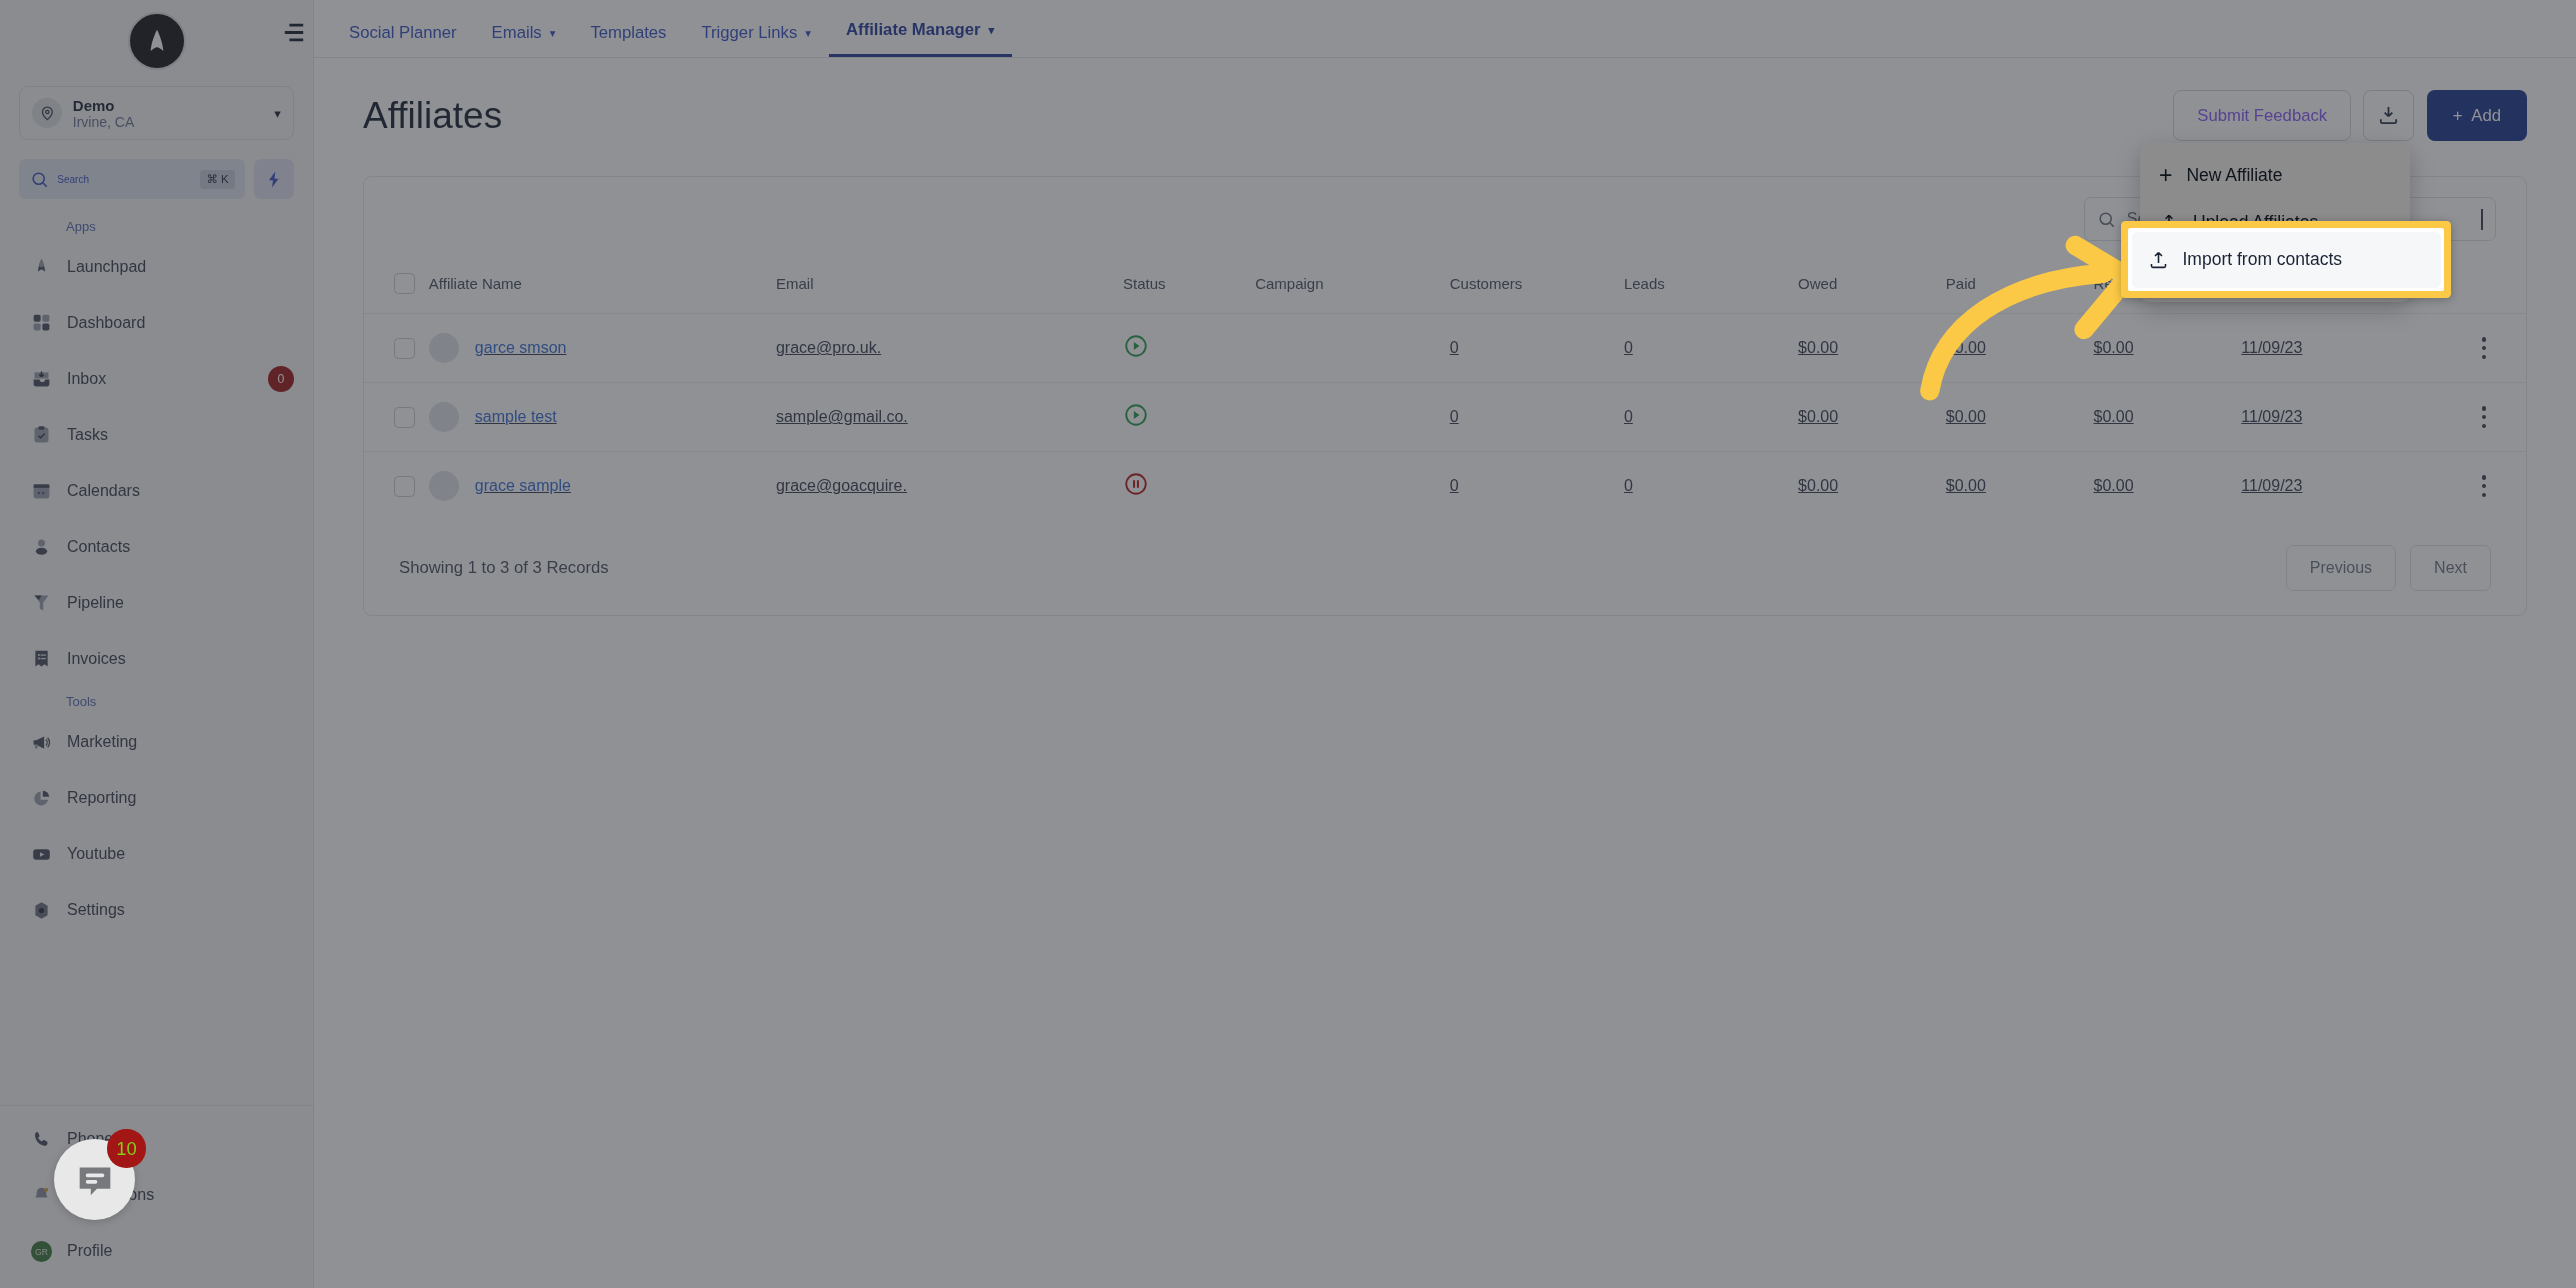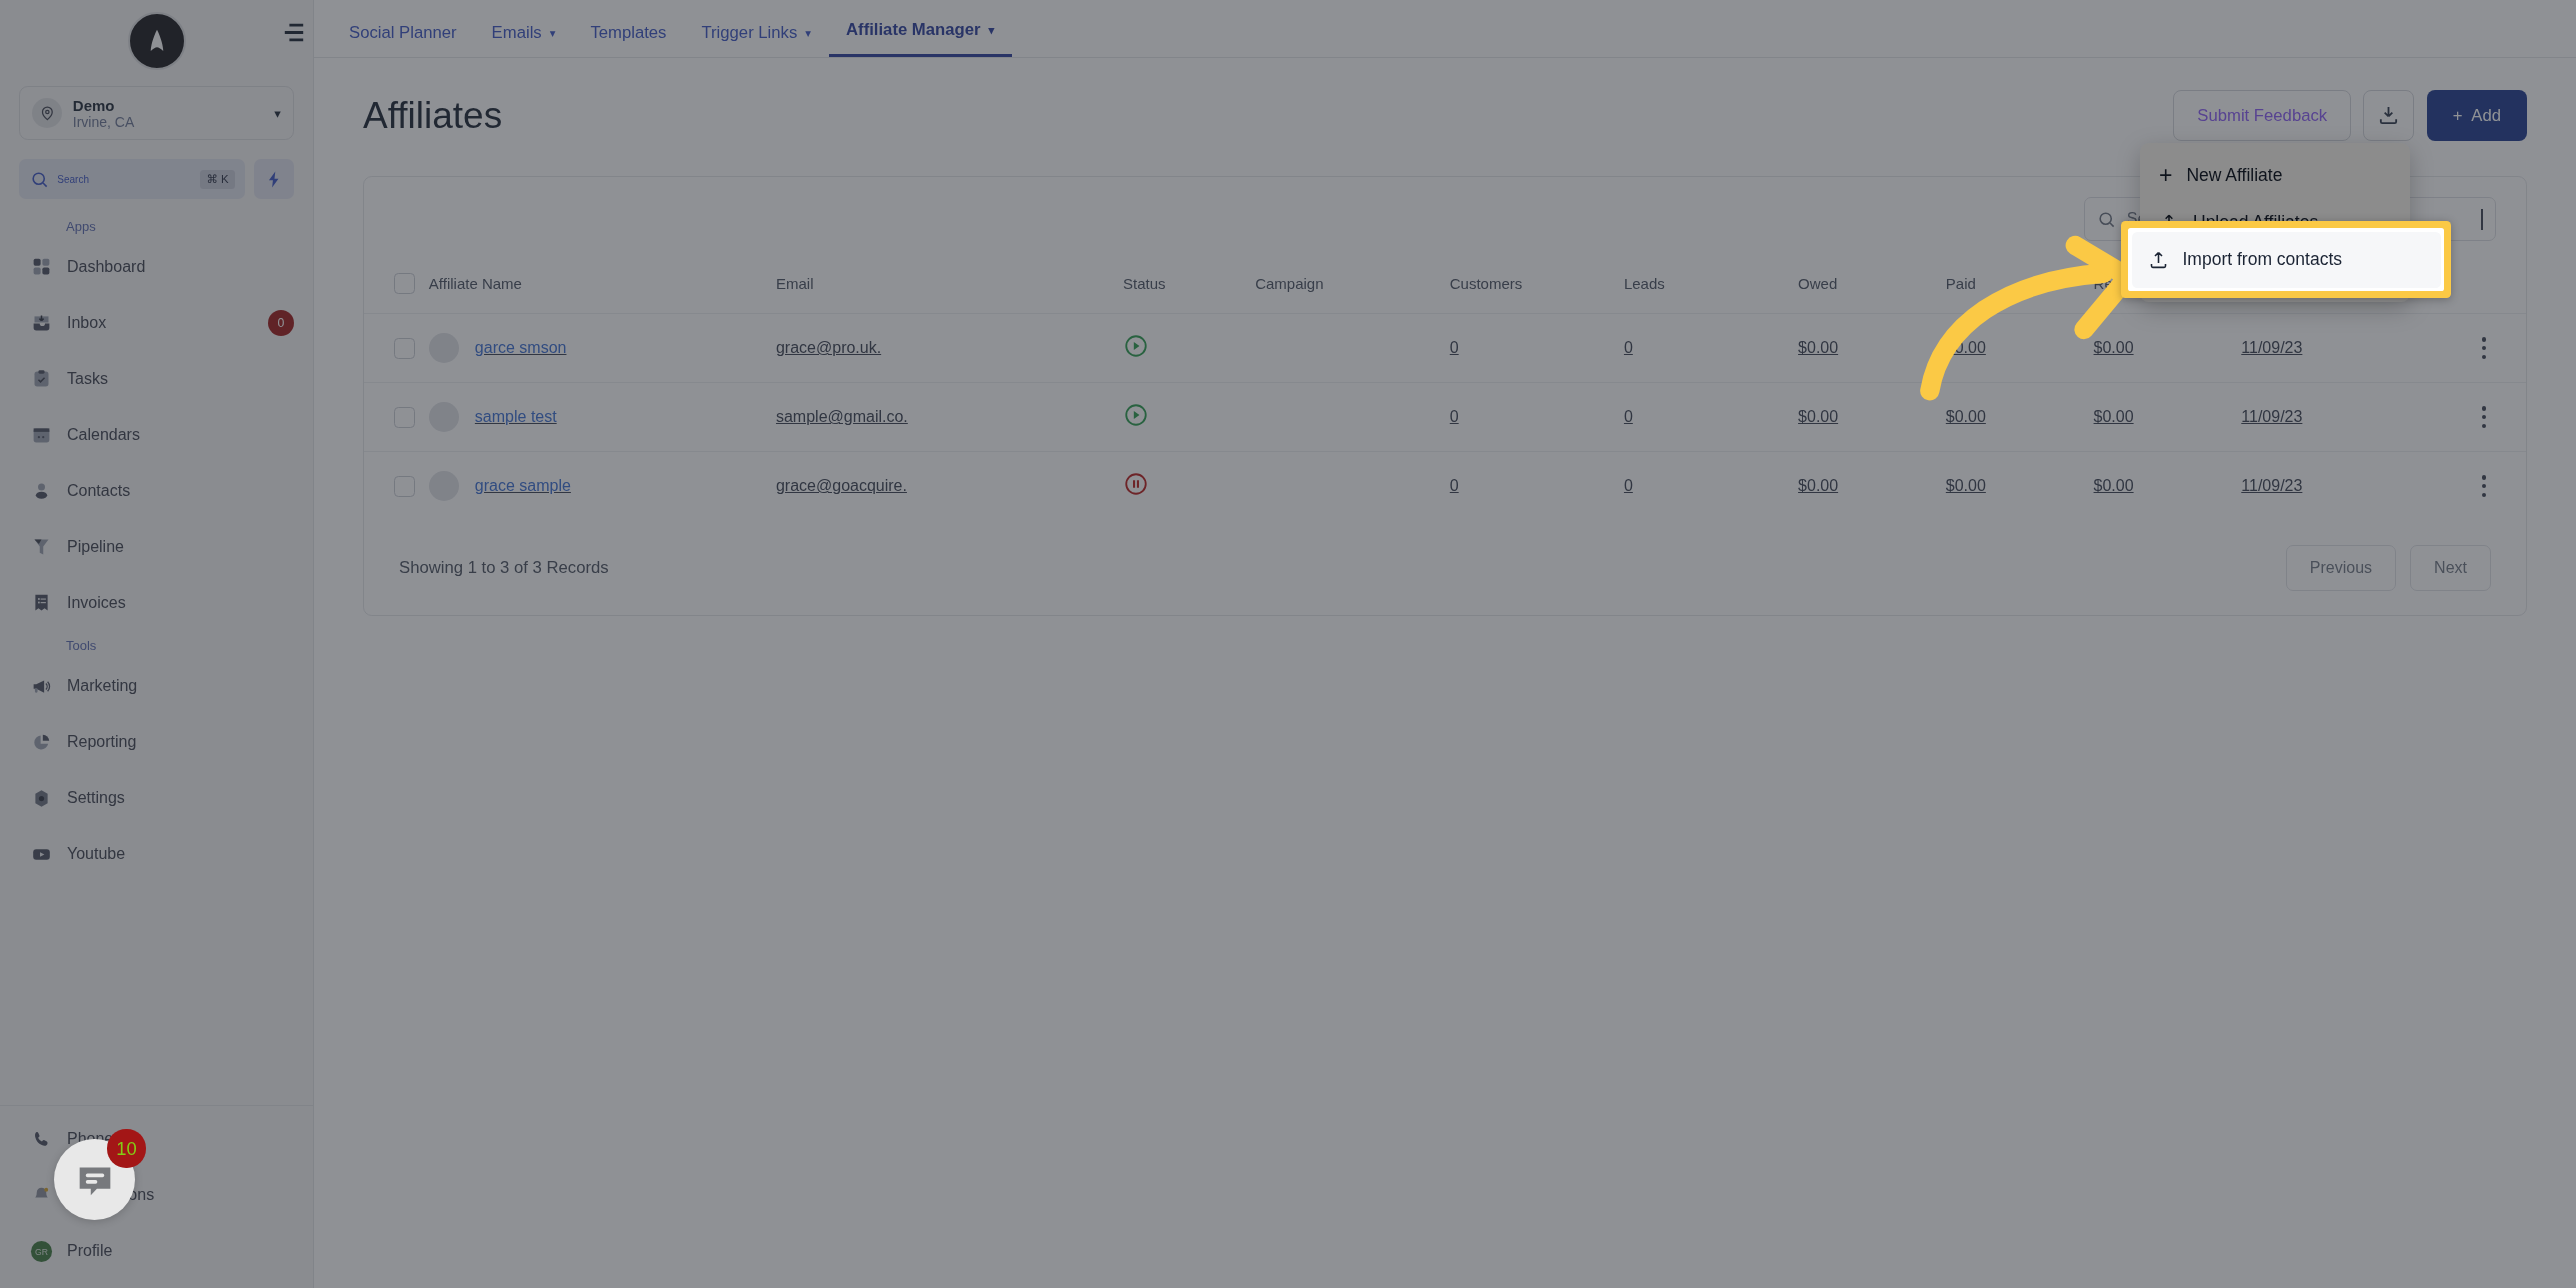--- a/index.html
+++ b/index.html
@@ -241,20 +241,29 @@
         <svg width="19" height="21" viewBox="0 0 24 24">
           <path d="M13 2L5 13h5l-1 9 8-11h-5l1-9z" fill="#3b55c4"></path>
         </svg>
       </div>
     </div>
 
     <div class="nav-scroll">
 
       <div class="sec-label">Apps</div>
 
+      <div class="nav-item">
+        <span class="nav-ic">
+          <svg width="21" height="21" viewBox="0 0 24 24">
+              <path d="M12 3C9.5 8 8 14 8 18c2-1.8 2.8-2.6 4-2.6s2 .8 4 2.6c0-4-1.5-10-4-15z" fill="#4b5060"></path>
+              <path d="M12 3c-1.3 2.6-2.3 5.6-3 8.4l3 1.6 3-1.6c-.7-2.8-1.7-5.8-3-8.4z" fill="#9aa0ae"></path>
+            </svg>
+        </span>
+        <span class="nav-label">Launchpad</span>
+      </div>
 
       <div class="nav-item">
         <span class="nav-ic">
           <svg width="21" height="21" viewBox="0 0 24 24">
             <rect x="3" y="3" width="8" height="8" rx="2" fill="#4b5060"></rect>
             <rect x="13" y="3" width="8" height="8" rx="2" fill="#9aa0ae"></rect>
             <rect x="3" y="13" width="8" height="8" rx="2" fill="#9aa0ae"></rect>
             <rect x="13" y="13" width="8" height="8" rx="2" fill="#4b5060"></rect>
           </svg>
         </span>
@@ -350,35 +359,35 @@
               <path d="M11 4a8 8 0 108.6 9.5H11z" fill="#9aa0ae"></path>
               <path d="M13.5 3.2A7.2 7.2 0 0120.8 10H13.5z" fill="#4b5060"></path>
             </svg>
         </span>
         <span class="nav-label">Reporting</span>
       </div>
 
       <div class="nav-item">
         <span class="nav-ic">
           <svg width="21" height="21" viewBox="0 0 24 24">
+              <rect x="2.5" y="6" width="19" height="12" rx="3.4" fill="#4b5060"></rect>
+              <path d="M10.3 9.3l5 2.7-5 2.7z" fill="#e8e9ec"></path>
+            </svg>
+        </span>
+        <span class="nav-label">Youtube</span>
+      </div>
+
+      <div class="nav-item">
+        <span class="nav-ic">
+          <svg width="21" height="21" viewBox="0 0 24 24">
               <path d="M12 2.6l7 4v10.8l-7 4-7-4V6.6z" fill="#6c7280"></path>
               <circle cx="12" cy="12" r="3" fill="#2e3340"></circle>
             </svg>
         </span>
         <span class="nav-label">Settings</span>
-      </div>
-
-      <div class="nav-item">
-        <span class="nav-ic">
-          <svg width="21" height="21" viewBox="0 0 24 24">
-              <rect x="2.5" y="6" width="19" height="12" rx="3.4" fill="#4b5060"></rect>
-              <path d="M10.3 9.3l5 2.7-5 2.7z" fill="#e8e9ec"></path>
-            </svg>
-        </span>
-        <span class="nav-label">Youtube</span>
       </div>
     </div>
 
     <div class="sb-divider"></div>
 
     <div class="sidebar-footer">
       <div class="nav-item">
         <span class="nav-ic">
           <svg width="21" height="21" viewBox="0 0 24 24">
               <path d="M6.5 3.5c1 0 1.6.4 2 1.3l1 2.2c.4.9.2 1.6-.5 2.2l-.8.7c.9 1.9 2.4 3.4 4.3 4.3l.7-.8c.6-.7 1.3-.9 2.2-.5l2.2 1c.9.4 1.3 1 1.3 2 0 2.2-1.8 3.6-3.8 3.3C9.6 18 6 14.4 4.7 8.6 4.3 6 5.2 3.5 6.5 3.5z" fill="#4b5060"></path>

